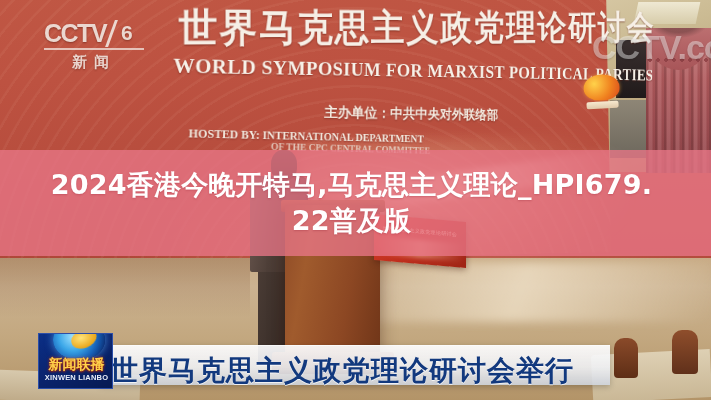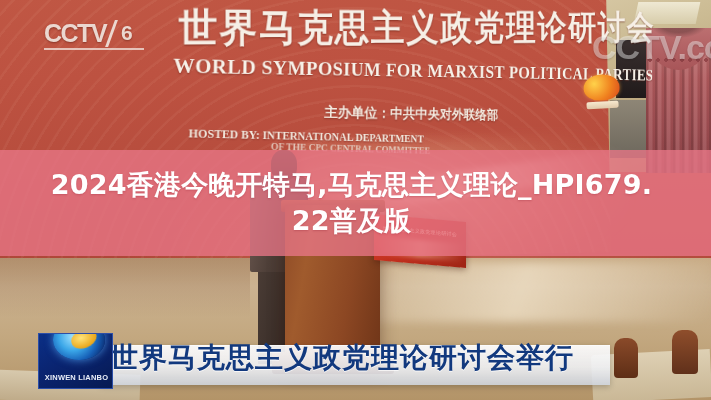--- a/index.html
+++ b/index.html
@@ -310,21 +310,21 @@
   }
 
   
   .news-bar{
     position:absolute; left:100px; top:345px; width:510px; height:40px;
     background:linear-gradient(180deg, rgba(252,252,253,.93) 0%, rgba(238,240,244,.90) 55%, rgba(206,212,222,.88) 100%);
     border-top:1px solid rgba(255,255,255,.9);
     box-shadow:0 2px 6px rgba(0,0,0,.22);
   }
   .news-headline{
-    position:absolute; left:110px; top:332px; width:500px; height:51px;
+    position:absolute; left:110px; top:345px; width:500px; height:51px;
     display:flex; align-items:center;
     font-size:28px; font-weight:700; letter-spacing:1px;
     color:#12397e;
     font-family:"DejaVu Sans","Liberation Sans",sans-serif;
     text-shadow:0 1px 0 rgba(255,255,255,.7);
     white-space:nowrap;
   }
   .xwlb-logo{
     position:absolute; left:38px; top:333px; width:75px; height:56px;
     background:linear-gradient(150deg,#0b2f86 0%, #0a2470 45%, #061a52 100%);
@@ -395,20 +395,21 @@
     </div>
   </div>
 
   <div class="cctv13">
     <div class="cctv13-row">
       <span class="cctv13-word">CCTV</span>
       <span class="cctv13-slash"></span>
       <span class="cctv13-num">6</span>
     </div>
     <div class="cctv13-rule"></div>
+    <div class="cctv13-sub">新闻</div>
   </div>
 
   <div class="watermark">CCTV.com</div>
 
   <div class="floor"></div>
   <div class="floor-dark"></div>
   <div class="floor-shine"></div>
   <div class="speaker-legs"></div>
   <div class="speaker-body"></div>
   <div class="speaker-head"></div>
@@ -424,16 +425,17 @@
   <div class="chair-b"></div>
 
   <div class="overlay-band"></div>
   <div class="overlay-title">2024香港今晚开特马,马克思主义理论_HPI679.22普及版</div>
 
   <div class="news-bar"></div>
   <div class="news-headline">世界马克思主义政党理论研讨会举行</div>
   <div class="xwlb-logo">
     <div class="xwlb-globe"></div>
     <div class="xwlb-land"></div>
+    <div class="xwlb-cn">新闻联播</div>
     <div class="xwlb-en">XINWEN LIANBO</div>
   </div>
 
 </div>
 
 </body></html>

